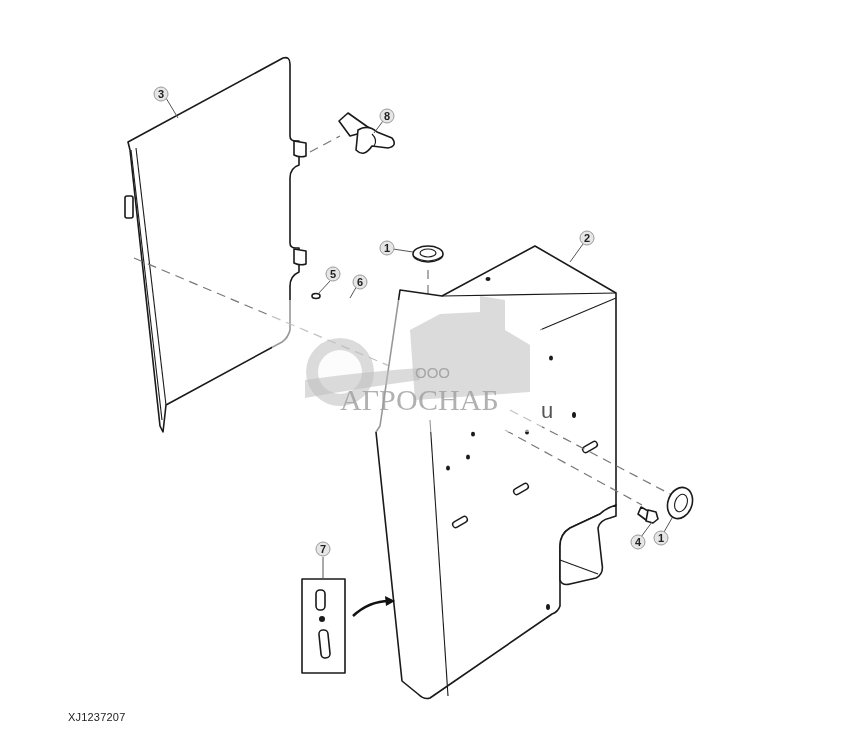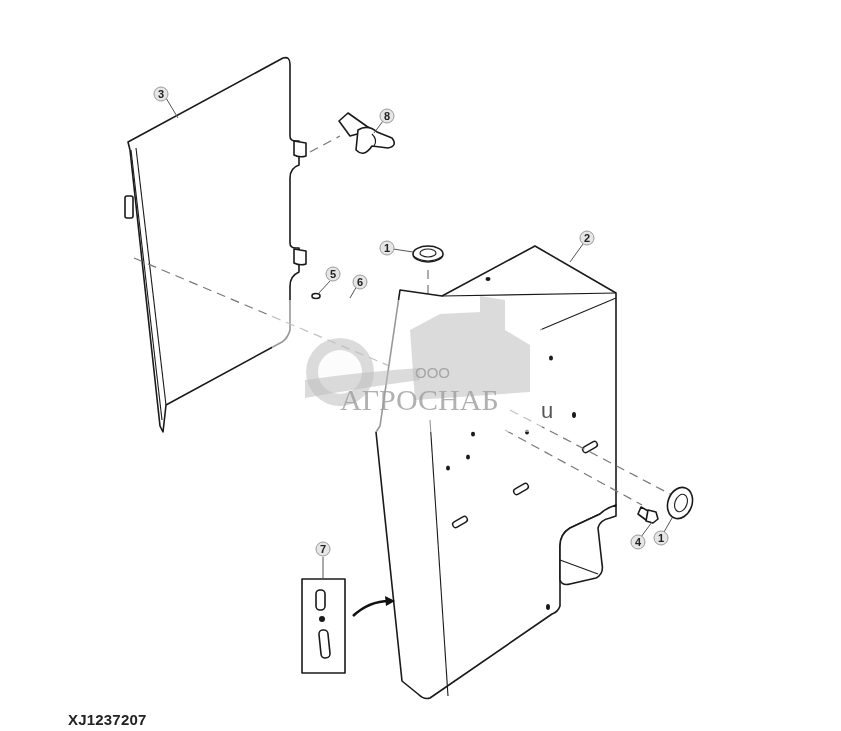--- a/index.html
+++ b/index.html
@@ -10,21 +10,21 @@
   .dash { fill: none; stroke: #777; stroke-width: 1.2; stroke-dasharray: 9 6; }
   .leader { fill: none; stroke: #555; stroke-width: 1; }
   .callout-circle { fill: #e6e6e6; stroke: #9a9a9a; stroke-width: 1; }
   .callout-text { font-family: "Liberation Sans", sans-serif; font-weight: bold; font-size: 11px; fill: #222; text-anchor: middle; dominant-baseline: central; }
   .hole { fill: #1a1a1a; }
   .slot { fill: #fff; stroke: #1a1a1a; stroke-width: 1.4; }
   .wm-gray { fill: #bdbdbd; opacity: 0.55; }
   .wm-text { font-family: "Liberation Serif", serif; font-size: 30px; fill: #9e9e9e; opacity: 0.8; letter-spacing: 0px; }
   .wm-small { font-family: "Liberation Sans", sans-serif; font-size: 15px; fill: #a5a5a5; }
   .wm-u { font-family: "Liberation Sans", sans-serif; font-size: 22px; fill: #555; }
-  .figure-id { position: absolute; left: 68px; top: 711px; font-family: "Liberation Sans", sans-serif; font-weight: bold; font-size: 15px; color: #222; letter-spacing: 0.2px; }
+  .figure-id { position: absolute; left: 68px; top: 711px; font-family: "Liberation Sans", sans-serif; font-weight: normal; font-size: 11px; color: #222; letter-spacing: 0.2px; }
 </style>
 </head>
 <body>
 
 <svg id="diagram" viewBox="0 0 841 731" xmlns="http://www.w3.org/2000/svg">
 
   <g>
     <path class="part" d="M128,142 L283,58 Q290,56 290,64 L290,136 Q290,141 296,141 L299,141 L299,165 Q290,168 290,178 L290,243 Q290,248 296,248 L299,248 L299,272 Q290,276 290,286 L290,330 Q288,338 282,342 L166,405 L163,432 L160,426 L130,150 Z"></path>
     <path class="thin" d="M131,150 L162,420"></path>
     <path class="thin" d="M136,148 L166,405"></path>

